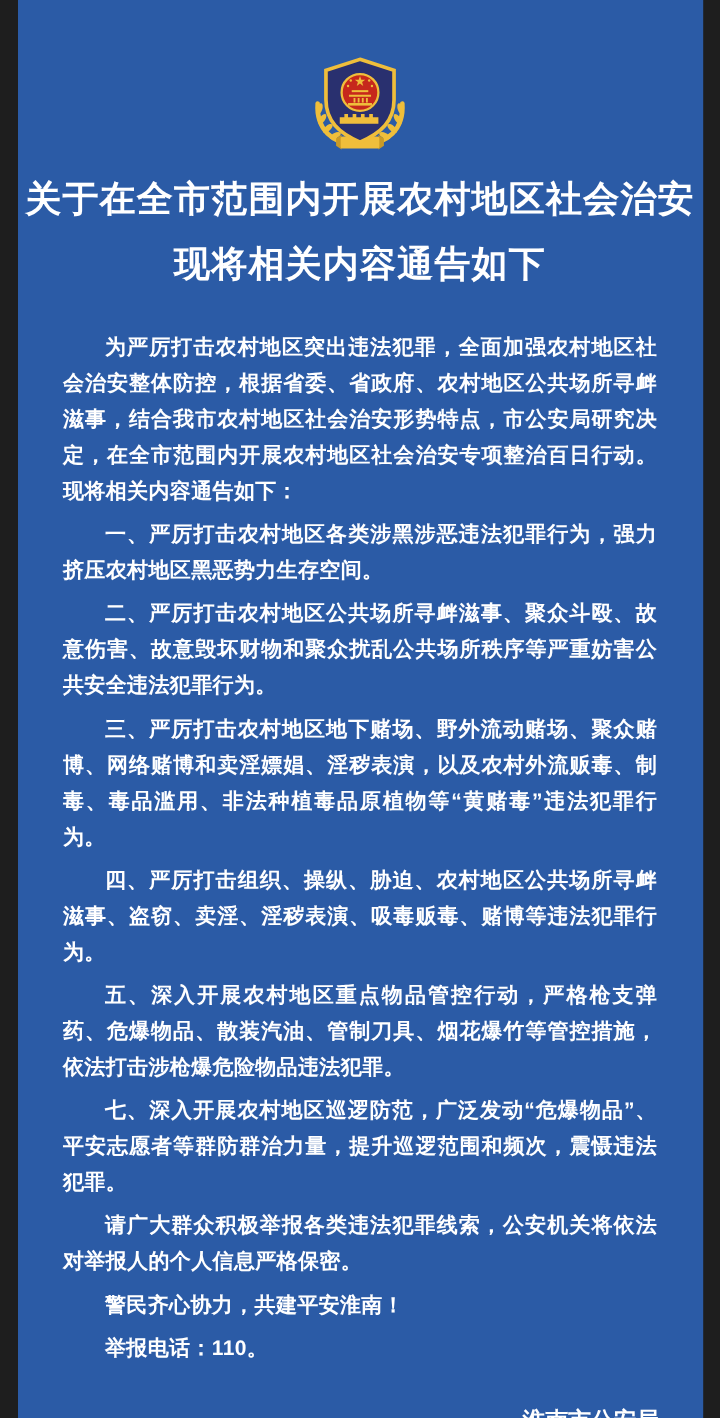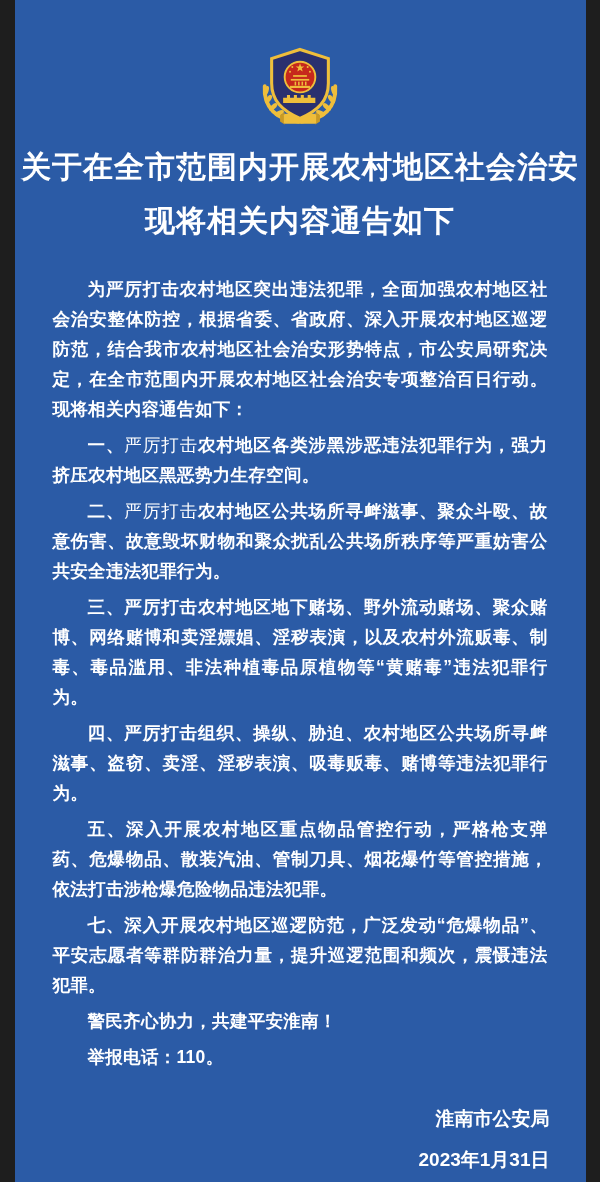--- a/index.html
+++ b/index.html
@@ -37,21 +37,21 @@
     line-height:30px;
     font-weight:600;
     text-align:justify;
     letter-spacing:0.3px;
   }
   .body-text p{
     margin:0 0 6px 0;
     text-indent:2em;
   }
   .seg-bold{
-    font-weight:400;
+    font-weight:700;
   }
   .signature{
     margin-top:26px;
     padding-right:36px;
     text-align:right;
     font-size:19px;
     line-height:41px;
     font-weight:600;
   }
 </style>
@@ -113,27 +113,28 @@
       <path fill="#EFBE3B" d="M38,67 h5 v-3.5 h4 v3.5 h5 v-3.5 h4 v3.5 h5 v-3.5 h4 v3.5 h5 v-3.5 h4 v3.5 h6 v7 h-42 Z"></path>
     </svg>
   </div>
 
   <div class="title">
     <div>关于在全市范围内开展农村地区社会治安</div>
     <div>现将相关内容通告如下</div>
   </div>
 
   <div class="body-text">
-    <p><span>为严厉打击农村地区突出违法犯罪，全面加强农村地区社会治安整体防控，根据省委、省政府、深入开展农村地区巡逻防范，结合我市农村地区社会治安形势特点，市公安局研究决定，在全市范围内开展农村地区社会治安专项整治百日行动。现将相关内容通告如下：</span><span class="seg-bold"></span><span></span></p>
+    <p><span>为严厉打击农村地区突出违法犯罪，全面加强农村地区社会治安整体防控，根据省委、省政府、农村地区公共场所寻衅滋事，结合我市农村地区社会治安形势特点，市公安局研究决定，在全市范围内开展农村地区社会治安专项整治百日行动。现将相关内容通告如下：</span><span class="seg-bold"></span><span></span></p>
     <p><span>一、</span><span class="seg-bold">严厉打击</span><span>农村地区各类涉黑涉恶违法犯罪行为，强力挤压农村地区黑恶势力生存空间。</span></p>
     <p><span>二、</span><span class="seg-bold">严厉打击</span><span>农村地区公共场所寻衅滋事、聚众斗殴、故意伤害、故意毁坏财物和聚众扰乱公共场所秩序等严重妨害公共安全违法犯罪行为。</span></p>
     <p><span>三、严厉打击农村地区地下赌场、野外流动赌场、聚众赌博、网络赌博和卖淫嫖娼、淫秽表演，以及农村外流贩毒、制毒、毒品滥用、非法种植毒品原植物等“黄赌毒”违法犯罪行为。</span><span class="seg-bold"></span><span></span></p>
     <p><span>四、严厉打击组织、操纵、胁迫、农村地区公共场所寻衅滋事、盗窃、卖淫、淫秽表演、吸毒贩毒、赌博等违法犯罪行为。</span><span class="seg-bold"></span><span></span></p>
     <p><span>五、深入开展农村地区重点物品管控行动，严格枪支弹药、危爆物品、散装汽油、管制刀具、烟花爆竹等管控措施，依法打击涉枪爆危险物品违法犯罪。</span><span class="seg-bold"></span><span></span></p>
     <p><span>七、深入开展农村地区巡逻防范，广泛发动“危爆物品”、平安志愿者等群防群治力量，提升巡逻范围和频次，震慑违法犯罪。</span><span class="seg-bold"></span><span></span></p>
+    <p><span>请广大群众积极举报各类违法犯罪线索，公安机关将依法对举报人的个人信息严格保密。</span><span class="seg-bold"></span><span></span></p>
     <p><span>警民齐心协力，共建平安淮南！</span><span class="seg-bold"></span><span></span></p>
     <p><span>举报电话：110。</span><span class="seg-bold"></span><span></span></p>
   </div>
 
   <div class="signature">
     <div>淮南市公安局</div>
     <div>2023年1月31日</div>
   </div>
 
 </div>

